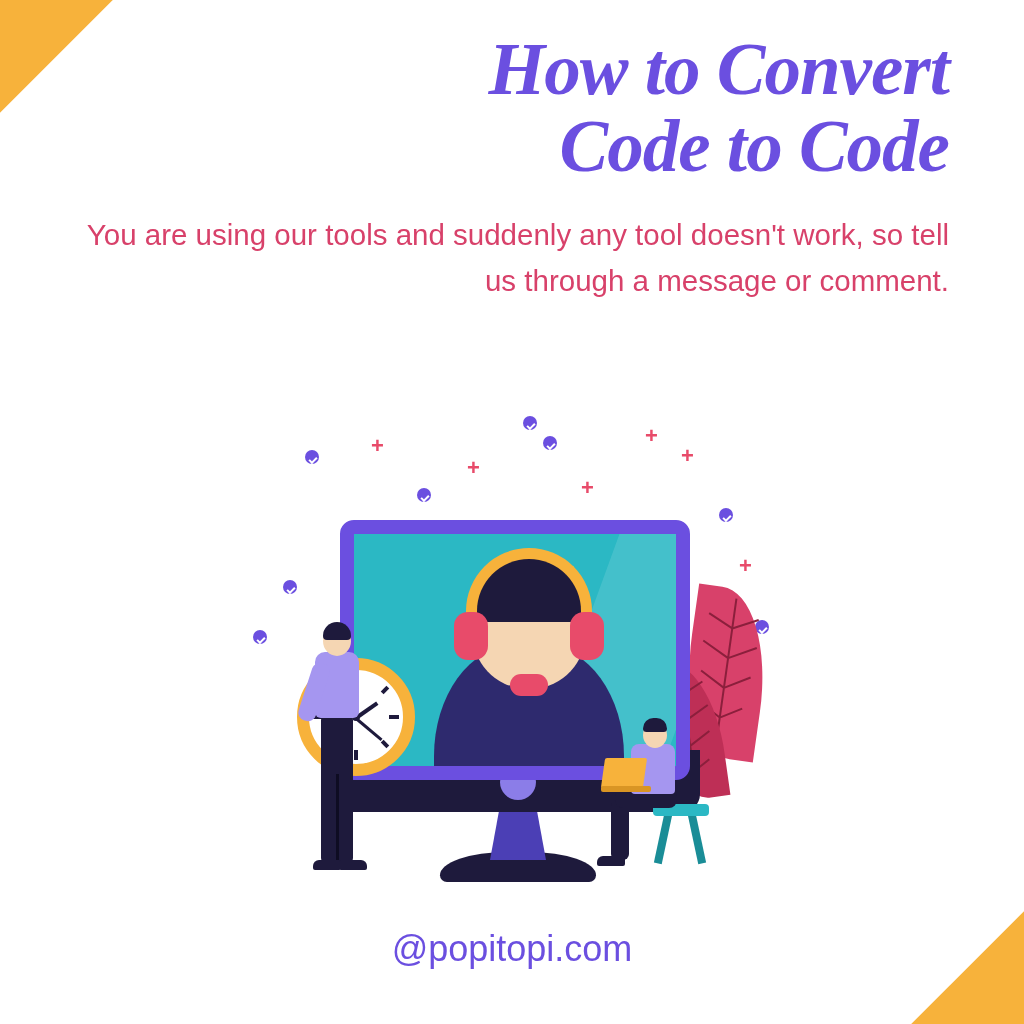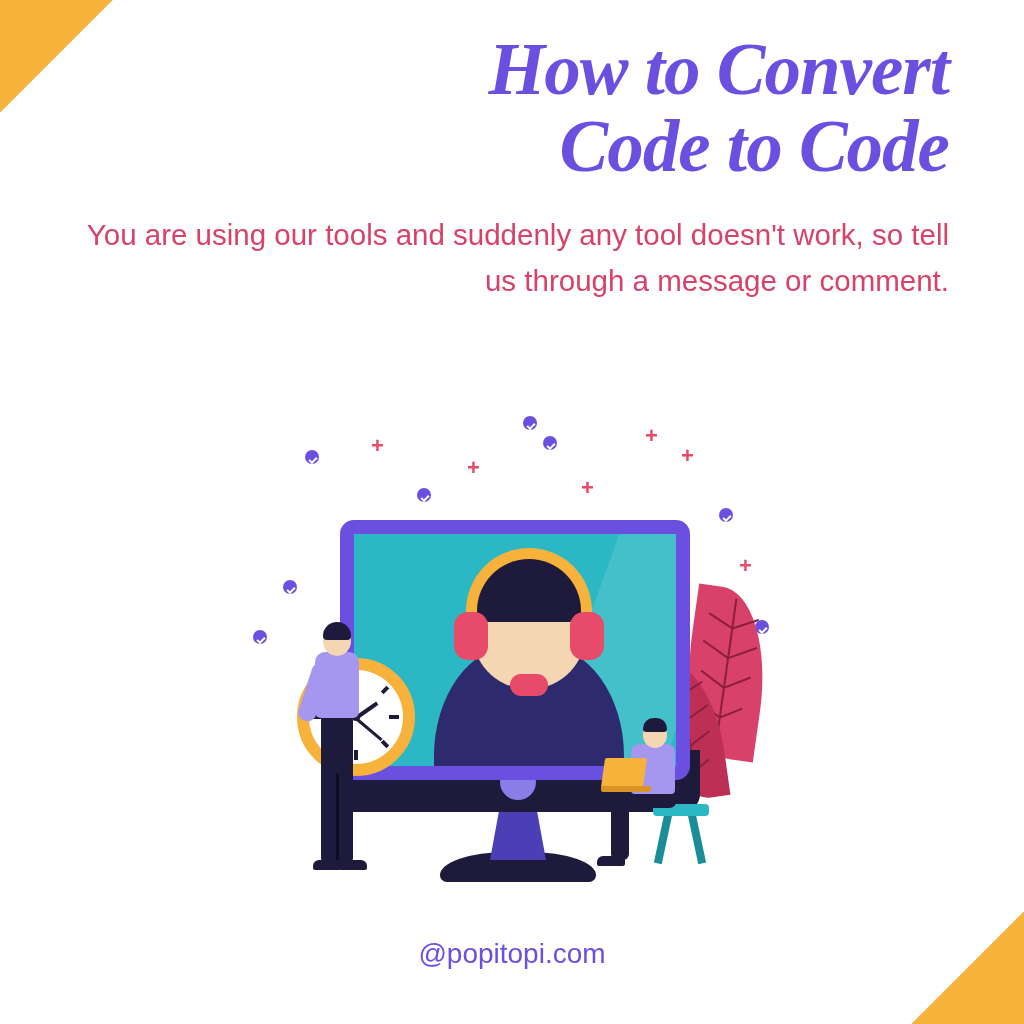--- a/index.html
+++ b/index.html
@@ -55,21 +55,21 @@
     color: #d8416a;
     margin-top: 12px;
   }
 
   .footer-handle {
     position: absolute;
     bottom: 54px;
     left: 0; right: 0;
     text-align: center;
     font-family: Verdana, Geneva, sans-serif;
-    font-size: 28px;
+    font-size: 36px;
     color: #6b4fe0;
   }
 
   .illustration {
     position: absolute;
     top: 400px;
     left: 245px;
     width: 530px;
     height: 500px;
   }

